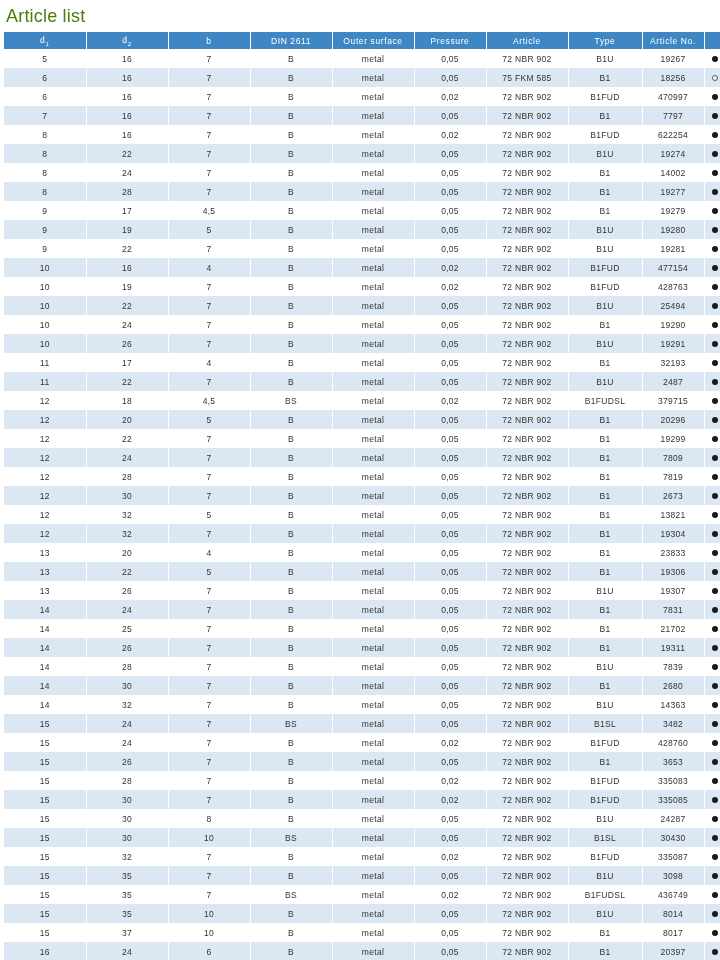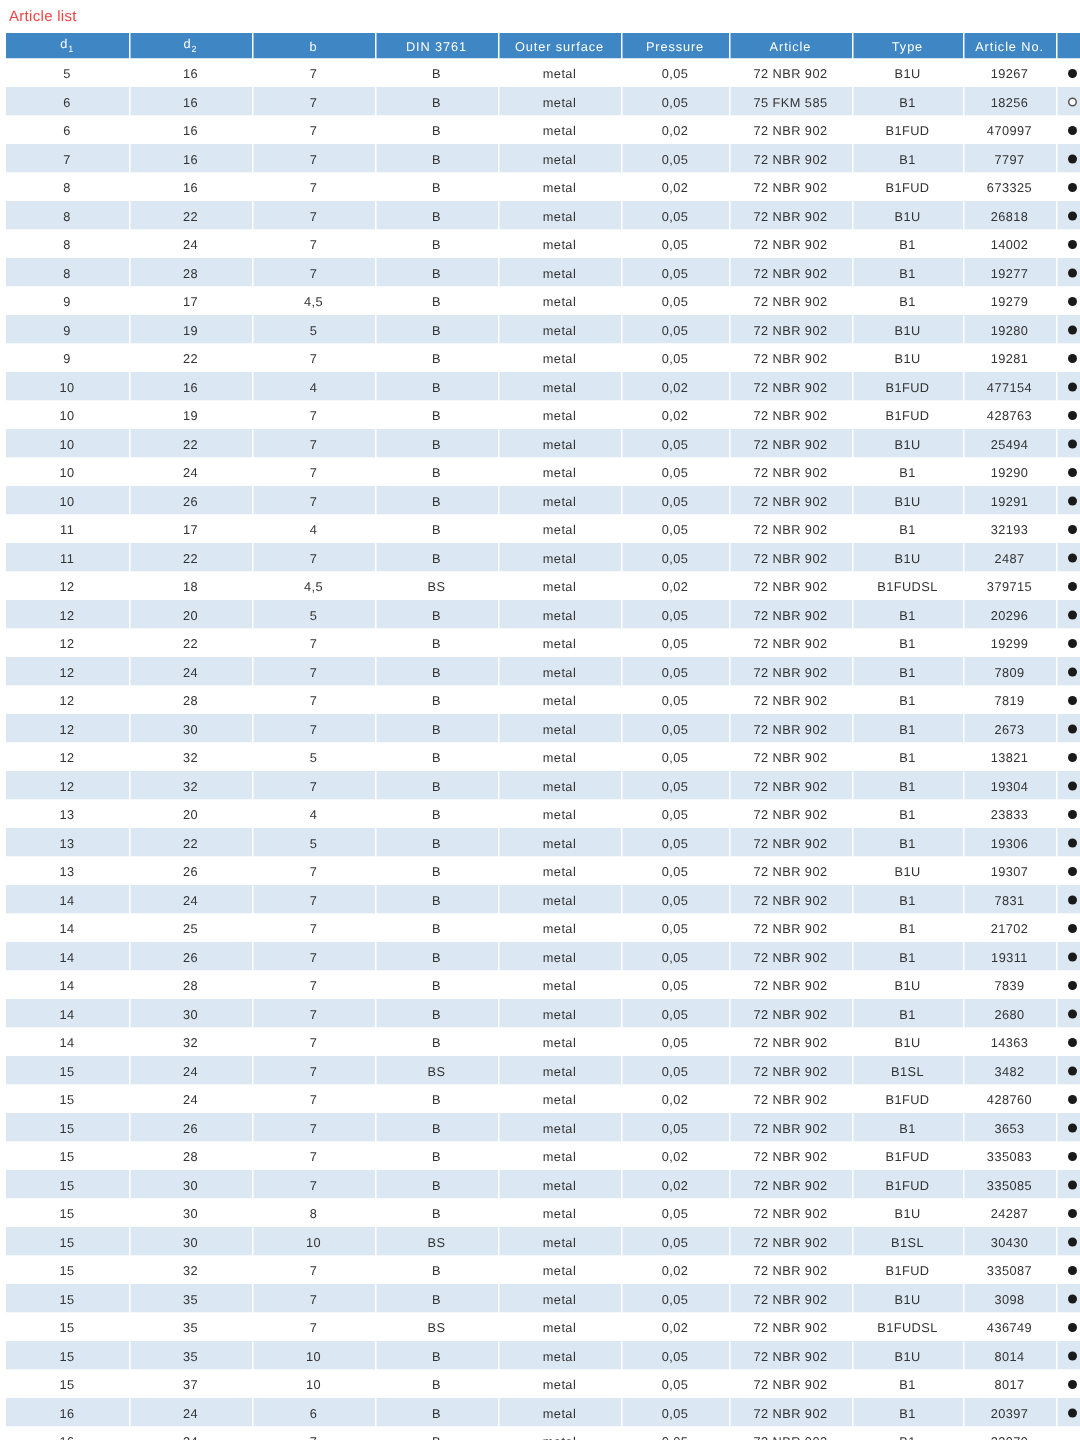--- a/index.html
+++ b/index.html
@@ -15,22 +15,22 @@
     overflow: hidden;
   }
   .page {
     width: 720px;
     height: 960px;
     position: relative;
     box-sizing: border-box;
     padding: 0;
   }
   .page-title {
-    font-size: 10px;
-    color: #ef4444;
+    font-size: 18px;
+    color: #4d7c0f;
     padding: 6px 0 5px 6px;
     letter-spacing: 0.2px;
   }
   table.article-table {
     border-collapse: collapse;
     width: 712px;
     margin-left: 4px;
     table-layout: fixed;
   }
   table.article-table th {
@@ -115,21 +115,21 @@
         <col class="c6">
         <col class="c7">
         <col class="c8">
         <col class="c9">
     </colgroup>
     <thead>
       <tr>
           <th>d<span class="sub">1</span></th>
           <th>d<span class="sub">2</span></th>
           <th>b</th>
-          <th>DIN 3761</th>
+          <th>DIN 2611</th>
           <th>Outer surface</th>
           <th>Pressure</th>
           <th>Article</th>
           <th>Type</th>
           <th>Article No.</th>
           <th class="last-col"></th>
         </tr>
     </thead>
     <tbody>
         <tr class="row-odd">
@@ -182,33 +182,33 @@
         </tr>
         <tr class="row-odd">
           <td>8</td>
           <td>16</td>
           <td>7</td>
           <td>B</td>
           <td>metal</td>
           <td>0,02</td>
           <td>72 NBR 902</td>
           <td>B1FUD</td>
-          <td>673325</td>
+          <td>622254</td>
           <td class="last-col"><span class="dot-filled"></span></td>
         </tr>
         <tr class="row-even">
           <td>8</td>
           <td>22</td>
           <td>7</td>
           <td>B</td>
           <td>metal</td>
           <td>0,05</td>
           <td>72 NBR 902</td>
           <td>B1U</td>
-          <td>26818</td>
+          <td>19274</td>
           <td class="last-col"><span class="dot-filled"></span></td>
         </tr>
         <tr class="row-odd">
           <td>8</td>
           <td>24</td>
           <td>7</td>
           <td>B</td>
           <td>metal</td>
           <td>0,05</td>
           <td>72 NBR 902</td>

